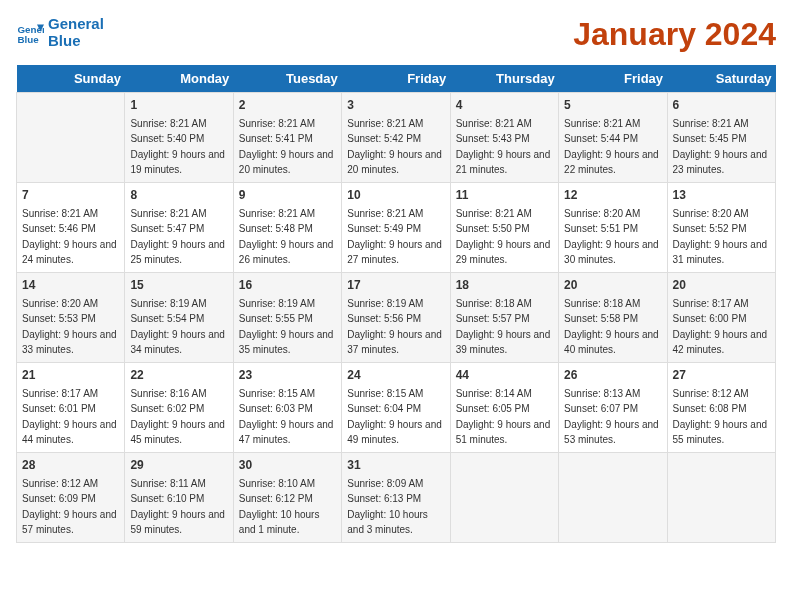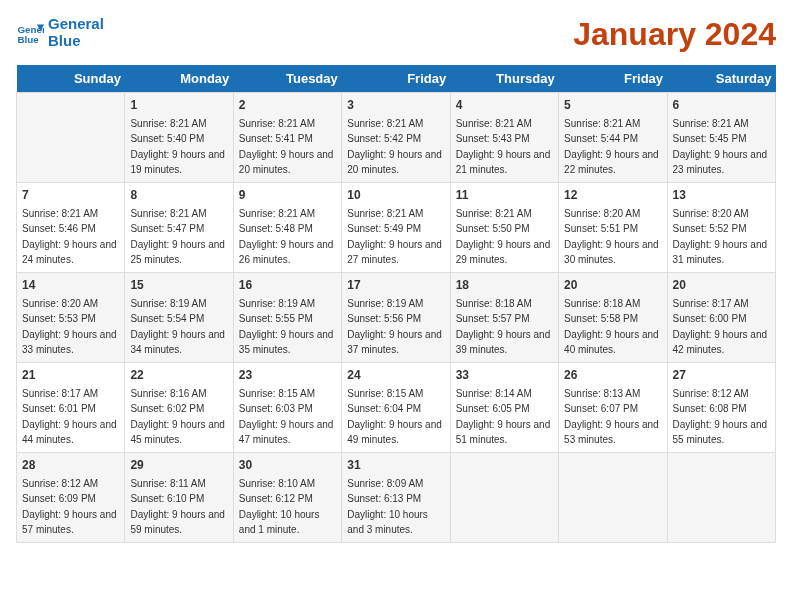--- a/index.html
+++ b/index.html
@@ -212,21 +212,21 @@
       </td>
         <td>
         <span class="day-number">23</span>
         <span class="day-info">Sunrise: 8:15 AM<br>Sunset: 6:03 PM<br>Daylight: 9 hours and 47 minutes.</span>
       </td>
         <td>
         <span class="day-number">24</span>
         <span class="day-info">Sunrise: 8:15 AM<br>Sunset: 6:04 PM<br>Daylight: 9 hours and 49 minutes.</span>
       </td>
         <td>
-        <span class="day-number">33</span>
+        <span class="day-number">44</span>
         <span class="day-info">Sunrise: 8:14 AM<br>Sunset: 6:05 PM<br>Daylight: 9 hours and 51 minutes.</span>
       </td>
         <td>
         <span class="day-number">26</span>
         <span class="day-info">Sunrise: 8:13 AM<br>Sunset: 6:07 PM<br>Daylight: 9 hours and 53 minutes.</span>
       </td>
         <td>
         <span class="day-number">27</span>
         <span class="day-info">Sunrise: 8:12 AM<br>Sunset: 6:08 PM<br>Daylight: 9 hours and 55 minutes.</span>
       </td>

